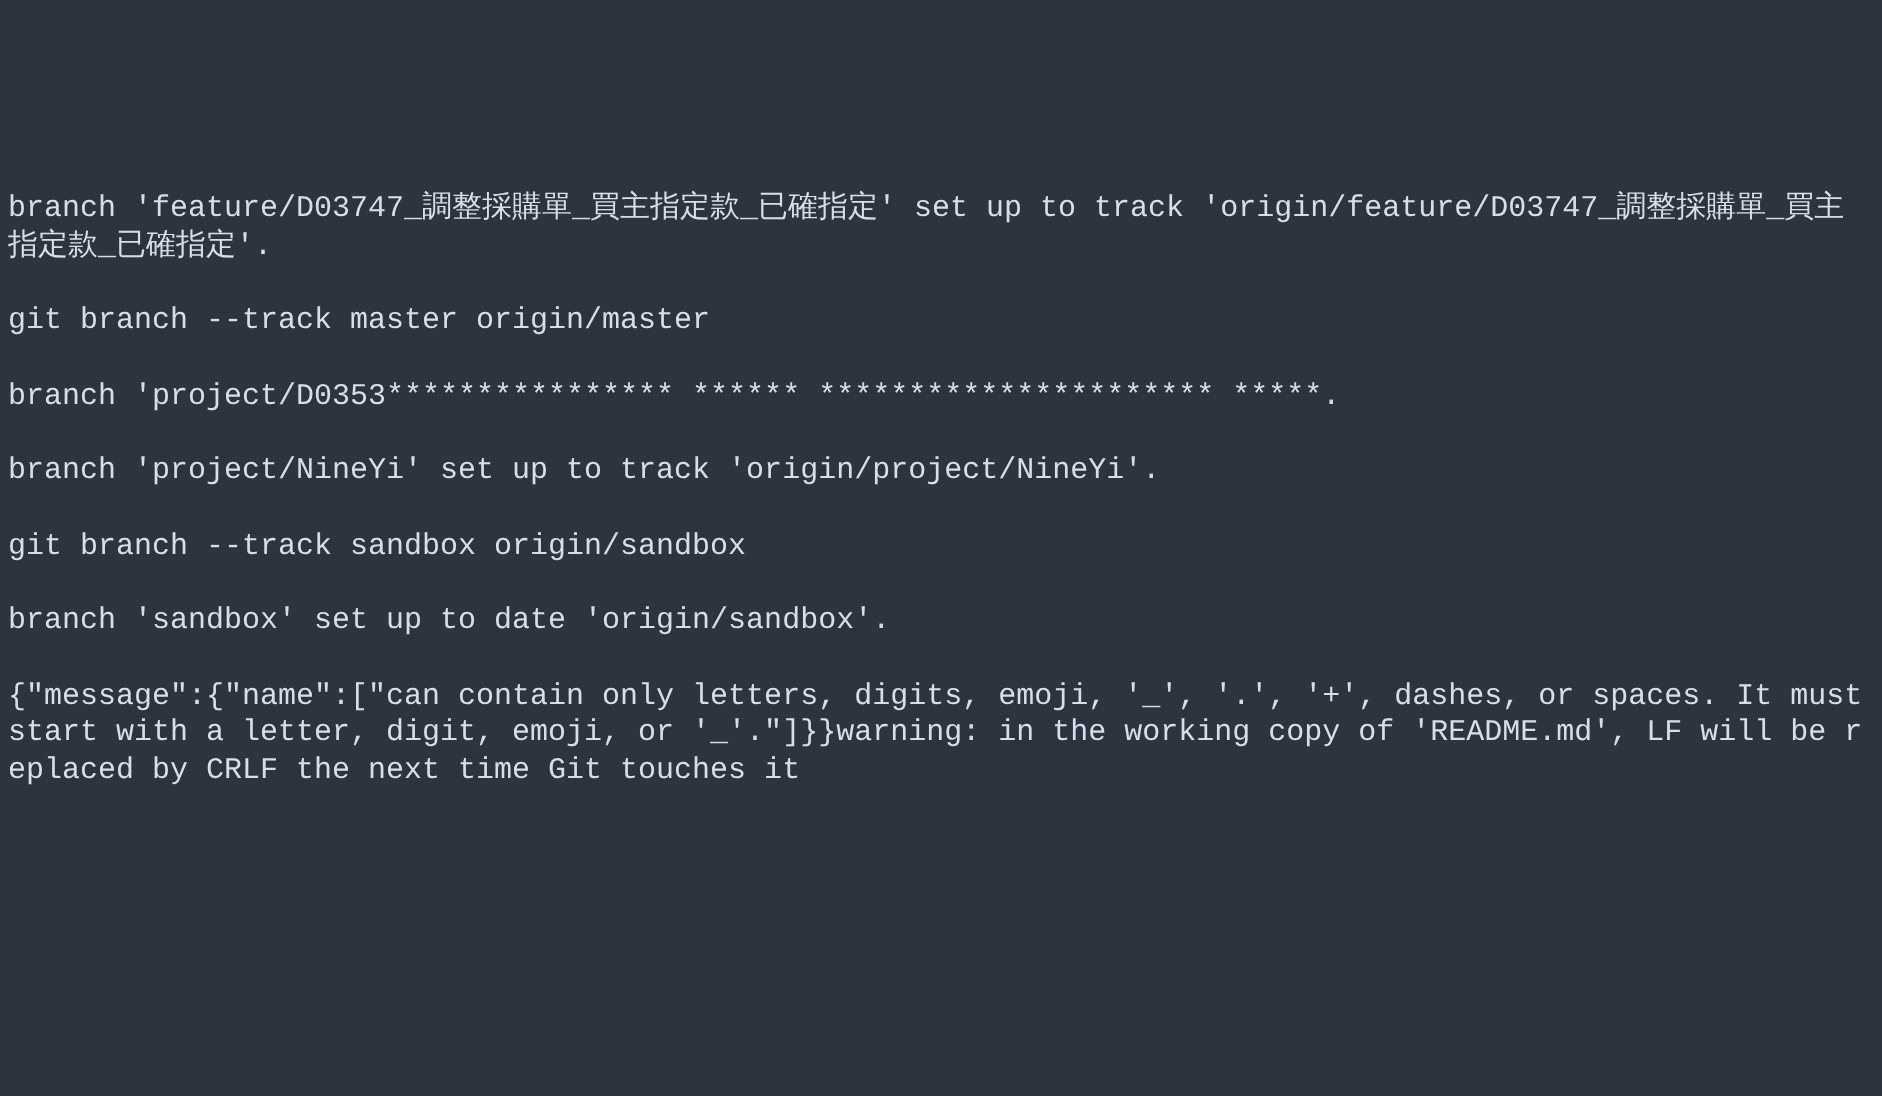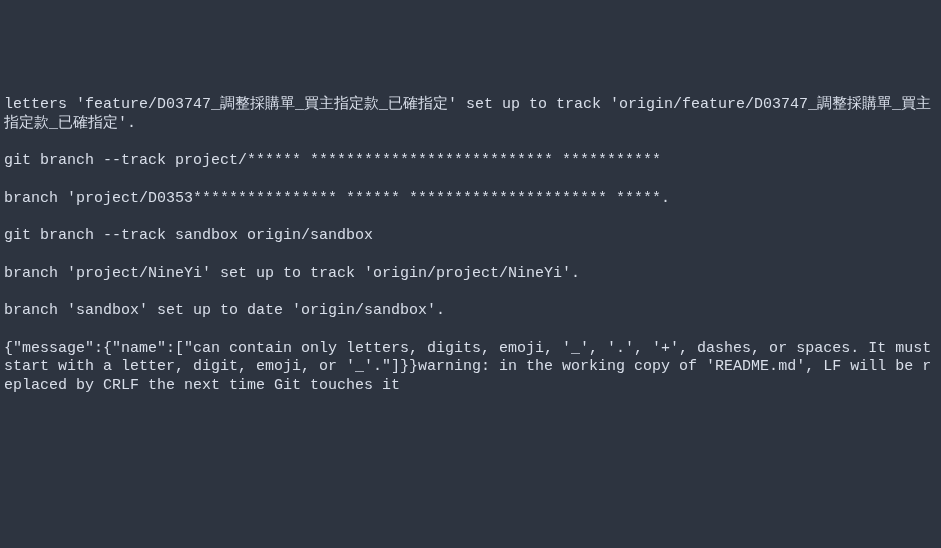--- a/index.html
+++ b/index.html
@@ -23,25 +23,25 @@
     .terminal-line {
       display: block;
     }
   </style>
 </head>
 <body>
 
 
 
 <div>
-<span class="terminal-line">letters 'feature/D03747_調整採購單_買主指定款_已確指定' set up to track 'origin/feature/D03747_調整採購單_買主指定款_已確指定'.</span>
-<span class="terminal-line">git branch --track project/****** *************************** ***********</span>
+<span class="terminal-line">branch 'feature/D03747_調整採購單_買主指定款_已確指定' set up to track 'origin/feature/D03747_調整採購單_買主指定款_已確指定'.</span>
+<span class="terminal-line">git branch --track master origin/master</span>
 <span class="terminal-line">branch 'project/D0353**************** ****** ********************** *****.</span>
+<span class="terminal-line">branch 'project/NineYi' set up to track 'origin/project/NineYi'.</span>
 <span class="terminal-line">git branch --track sandbox origin/sandbox</span>
-<span class="terminal-line">branch 'project/NineYi' set up to track 'origin/project/NineYi'.</span>
 <span class="terminal-line">branch 'sandbox' set up to date 'origin/sandbox'.</span>
 <span class="terminal-line">{"message":{"name":["can contain only letters, digits, emoji, '_', '.', '+', dashes, or spaces. It must start with a letter, digit, emoji, or '_'."]}}warning: in the working copy of 'README.md', LF will be replaced by CRLF the next time Git touches it</span>
 
 
 
 
 
 
 
 

